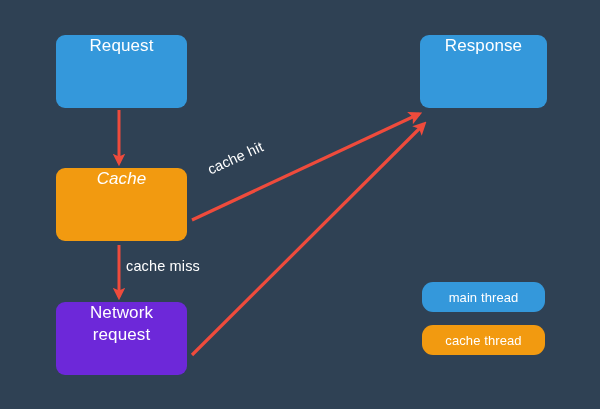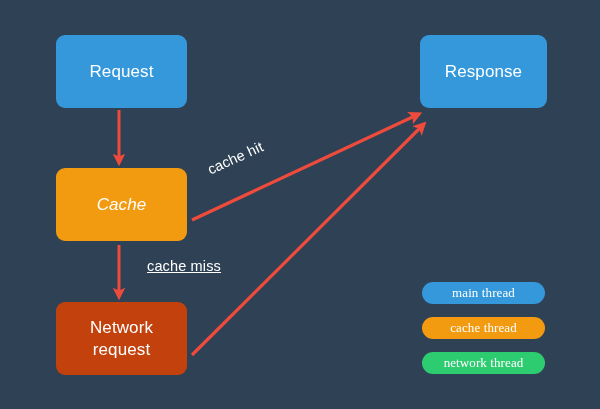--- a/index.html
+++ b/index.html
@@ -16,21 +16,21 @@
   }
   #canvas {
     position: relative;
     width: 600px;
     height: 409px;
     background: #2f4154;
   }
   .node {
     position: absolute;
     display: flex;
-    align-items: center;
+    align-items: flex-start;
     justify-content: center;
     text-align: center;
     border-radius: 9px;
     color: #ffffff;
     font-size: 17px;
     line-height: 1.28;
     box-sizing: border-box;
     letter-spacing: 0.1px;
   }
   #node-request {
@@ -63,45 +63,43 @@
     white-space: nowrap;
     letter-spacing: 0.15px;
   }
   #label-cache-hit {
     left: 205px;
     top: 163px;
     transform: rotate(-24.5deg);
     transform-origin: left top;
   }
   #label-cache-miss {
-    left: 147px;
+    left: 126px;
     top: 258px;
-    text-decoration: underline;
   }
   #legend {
     position: absolute;
     left: 422px;
     top: 282px;
     width: 123px;
     display: flex;
     flex-direction: column;
     gap: 13px;
   }
   .legend-pill {
     width: 123px;
-    height: 22px;
+    height: 30px;
     border-radius: 11px;
     display: flex;
     align-items: center;
     justify-content: center;
     color: #ffffff;
     font-size: 13px;
     letter-spacing: 0.1px;
     box-sizing: border-box;
-    font-family: Liberation Serif, serif;
   }
 </style>
 </head>
 <body style="background: rgb(47, 65, 84);">
 
 <div id="canvas" style="background: rgb(47, 65, 84);">
 
   <svg id="arrows" viewBox="0 0 600 409" width="600" height="409" xmlns="http://www.w3.org/2000/svg">
     <defs>
       <marker id="arrowhead" markerWidth="4.2" markerHeight="4.2" refX="3.1" refY="2.1" orient="auto" markerUnits="strokeWidth">
@@ -123,33 +121,30 @@
   </div>
 
   <div class="node" id="node-response" style="background: rgb(52, 152, 219);">
     <span>Response</span>
   </div>
 
   <div class="node" id="node-cache" style="background: rgb(242, 154, 16);">
     <span>Cache</span>
   </div>
 
-  <div class="node" id="node-network" style="background: #c2410c;">
+  <div class="node" id="node-network" style="background: #6d28d9;">
     <span id="network-label">Network<br>request</span>
   </div>
 
   <div class="edge-label" id="label-cache-hit">cache hit</div>
 
   <div class="edge-label" id="label-cache-miss">cache miss</div>
 
   <div id="legend">
     <div class="legend-pill" style="background: rgb(52, 152, 219);">
       <span>main thread</span>
     </div>
     <div class="legend-pill" style="background: rgb(242, 154, 16); text-align: right;">
       <span>cache thread</span>
     </div>
-    <div class="legend-pill" style="background: rgb(46, 204, 113);">
-      <span>network thread</span>
-    </div>
   </div>
 
 </div>
 
 </body></html>

